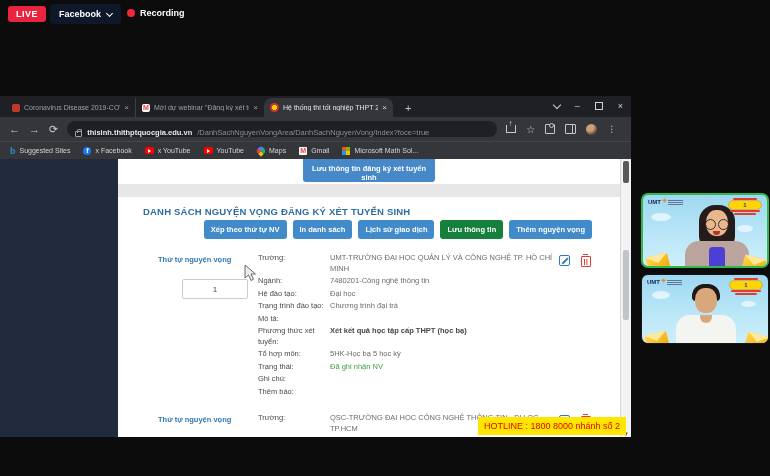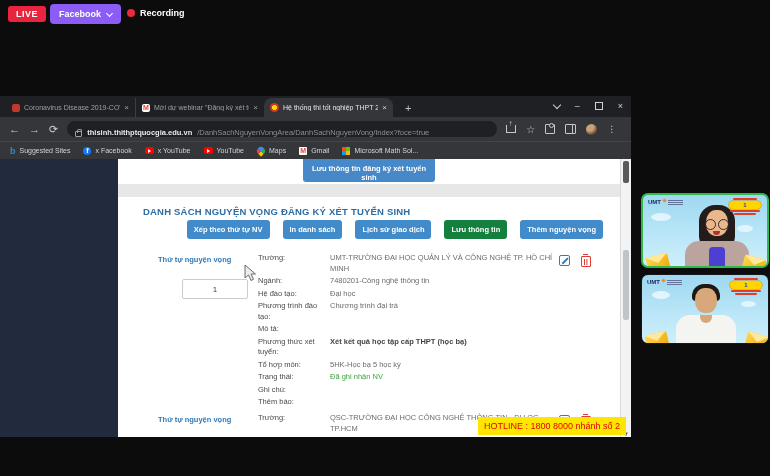--- a/index.html
+++ b/index.html
@@ -1,21 +1,21 @@
 <!DOCTYPE html>
 <html><head>
 <meta charset="utf-8">
 <style>
   html,body{margin:0;padding:0;background:#000;}
   #screen{position:relative;width:770px;height:476px;background:#0c0c0c;overflow:hidden;
           font-family:"Liberation Sans","DejaVu Sans",sans-serif;-webkit-font-smoothing:antialiased;}
   
   .live-badge{position:absolute;left:8px;top:6px;background:#e8243f;color:#fff;font-weight:bold;
               font-size:9px;padding:3px 8px;border-radius:3px;letter-spacing:.5px;}
-  .channel-pill{position:absolute;left:50px;top:4px;background:#8b5cf6;color:#fff;font-weight:bold;
+  .channel-pill{position:absolute;left:50px;top:4px;background:#0f172a;color:#fff;font-weight:bold;
                 font-size:9px;padding:5px 9px;border-radius:4px;display:flex;align-items:center;gap:6px;}
   .chev{width:4px;height:4px;border-right:1.4px solid #fff;border-bottom:1.4px solid #fff;
         transform:rotate(45deg);margin-top:-2px;}
   .rec-wrap{position:absolute;left:127px;top:8px;display:flex;align-items:center;gap:5px;color:#fff;
             font-weight:bold;font-size:9px;}
   .rec-dot{width:8px;height:8px;border-radius:50%;background:#f0283c;}
   
   .browser{position:absolute;left:0;top:96px;width:631px;height:341px;background:#1e2023;}
   .tabstrip{position:relative;height:21px;display:flex;align-items:flex-end;padding-left:6px;}
   .tab{height:19px;width:129px;display:flex;align-items:center;gap:4px;padding:0 6px;color:#9aa0a6;
@@ -75,21 +75,21 @@
   
   .content{position:absolute;left:0;top:63px;width:631px;height:278px;background:#222b3d;overflow:hidden;}
   .pagewhite{position:absolute;left:118px;top:0;width:502px;height:278px;background:#fff;}
   .save-all{position:absolute;left:185px;top:-4px;width:132px;height:27px;background:#4788c8;border:none;
             border-radius:3px;color:#fff;font-size:7.5px;font-weight:bold;text-align:center;
             padding-top:9px;box-sizing:border-box;}
   .grayband{position:absolute;left:0;top:25px;width:100%;height:13px;background:#e7e7e7;}
   .card{position:absolute;left:0;top:38px;width:100%;height:240px;background:#fff;overflow:hidden;}
   .card-title{position:absolute;left:25px;top:9px;font-size:9.5px;font-weight:bold;color:#2e6da4;
               letter-spacing:.2px;}
-  .btnrow{position:absolute;right:17px;top:23px;display:flex;gap:13px;}
+  .btnrow{position:absolute;right:28px;top:23px;display:flex;gap:6px;}
   .btn{font-size:7.5px;font-weight:bold;color:#fff;padding:5px 7px;border-radius:3px;border:none;
        white-space:nowrap;}
   .btn.blue{background:#428bca;}
   .btn.green{background:#15803d;}
   .entry{position:absolute;left:0;width:487px;}
   #entry0{top:56px;}
   #entry1{top:216px;}
   .order-label{position:absolute;left:40px;top:2px;width:84px;color:#337ab7;font-size:7.5px;
                font-weight:bold;line-height:10px;}
   .order-input{position:absolute;left:64px;top:26px;width:60px;height:16px;border:1px solid #ccc;
@@ -286,21 +286,21 @@
                 </div>
                 <div class="frow">
                   <span class="flabel">Ngành:</span>
                   <span class="fvalue">7480201-Công nghệ thông tin</span>
                 </div>
                 <div class="frow">
                   <span class="flabel">Hệ đào tạo:</span>
                   <span class="fvalue">Đại học</span>
                 </div>
                 <div class="frow">
-                  <span class="flabel">Phương trình đào tạo:</span>
+                  <span class="flabel">Trạng trình đào tạo:</span>
                   <span class="fvalue">Chương trình đại trà</span>
                 </div>
                 <div class="frow">
                   <span class="flabel">Mô tả:</span>
                   <span class="fvalue"></span>
                 </div>
                 <div class="frow">
                   <span class="flabel">Phương thức xét tuyển:</span>
                   <span class="fvalue bold">Xét kết quả học tập cấp THPT (học bạ)</span>
                 </div>

